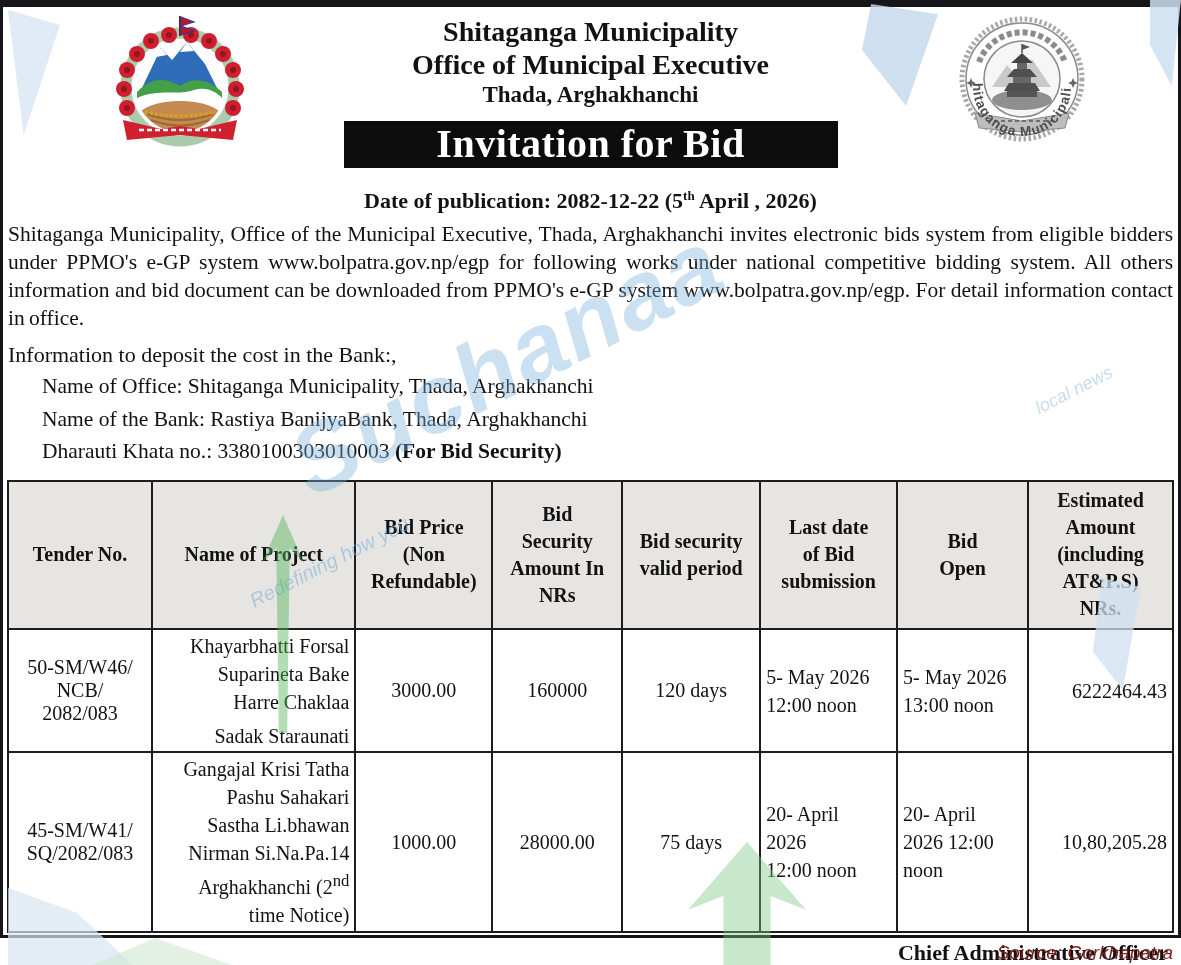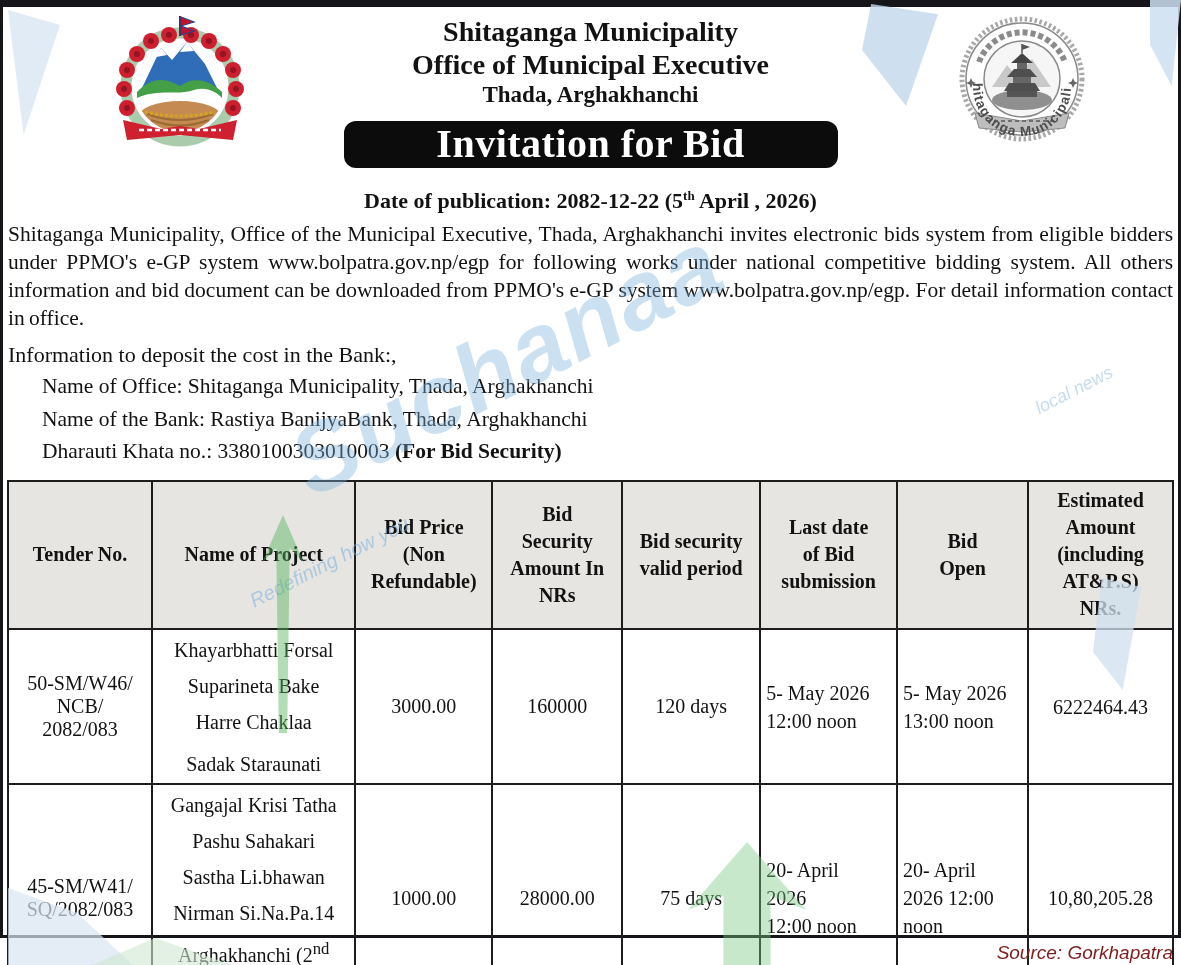--- a/index.html
+++ b/index.html
@@ -7,41 +7,41 @@
         font-family:"Liberation Serif","DejaVu Serif",serif;color:#121212;}
   .doc{position:absolute;left:0;top:0;right:0;bottom:27px;border:3px solid #15151a;border-top-width:7px;z-index:2;}
   
   .hdr{position:relative;text-align:center;padding-top:8px;}
   .logo{position:absolute;}
   .logo.nepal{left:106px;top:6px;}
   .logo.seal{left:944px;top:0px;}
   .t1,.t2{font-size:28px;font-weight:bold;line-height:33px;}
   .t3{font-size:23px;font-weight:bold;line-height:28px;}
   .banner{width:494px;margin:12px auto 0;background:#0c0c0c;color:#fff;font-size:40px;
-          font-weight:bold;height:47px;line-height:46px;text-align:center;letter-spacing:.5px;border-radius:12px;}
+          font-weight:bold;height:47px;line-height:46px;text-align:center;letter-spacing:.5px;}
   .dateline{margin-top:20px;font-size:22px;font-weight:bold;}
   .dateline sup{font-size:13px;}
   
   .para{margin:6px 5px 0;font-size:21.5px;line-height:28px;text-align:justify;word-spacing:-1px;}
   
   .bank{margin:8px 5px 0;}
   .bank .bh{font-size:22px;font-weight:normal;line-height:30px;}
   .bank .bl{margin-left:34px;font-size:21.5px;line-height:32.5px;}
   .bank .bl b{font-weight:bold;}
   
   table.bids{margin:12px 4px 0;width:calc(100% - 8px);border-collapse:collapse;table-layout:fixed;}
   table.bids th,table.bids td{border:2px solid #1d1d1d;font-size:20px;vertical-align:middle;
       padding:2px 5px;overflow:hidden;}
   table.bids th{background:#e6e5e2;font-weight:bold;line-height:27px;}
   .preline{white-space:pre-line;}
   tr.hrow{height:148px;}
   tr.r1{height:117px;}
   tr.r2{height:176px;}
   td.c-center{text-align:center;}
-  td.c-left{text-align:center;line-height:36px;}
+  td.c-left{text-align:right;line-height:28px;}
   td.c-date{text-align:left;line-height:28px;}
   .sig{height:40px;line-height:40px;text-align:right;padding-right:10px;
        font-size:22px;font-weight:bold;}
   .source{position:absolute;right:8px;bottom:1px;font-family:"Liberation Sans","DejaVu Sans",sans-serif;
           font-style:italic;font-size:19px;color:#7f1d1d;z-index:2;}
   
   .wm{position:absolute;pointer-events:none;z-index:3;}
   .wm-brand{left:272px;top:420px;font-family:"Liberation Sans",sans-serif;font-weight:bold;font-style:italic;
             font-size:96px;letter-spacing:2px;color:rgba(125,177,218,.40);transform:rotate(-27deg);transform-origin:left top;}
   .wm-tag{left:246px;top:592px;font-family:"Liberation Sans",sans-serif;font-style:italic;font-size:20px;

